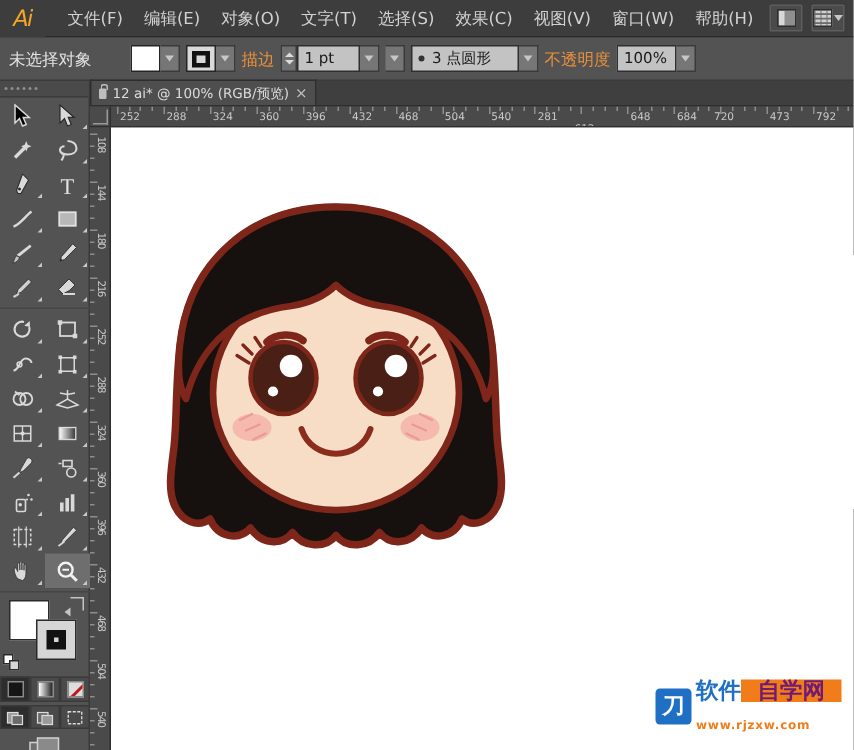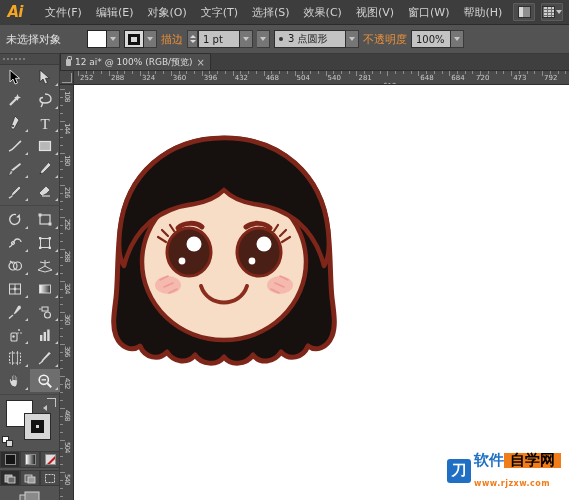--- a/index.html
+++ b/index.html
@@ -18,21 +18,21 @@
     position:absolute; top:0; left:0; width:569px; height:25px;
     background:#3d3d3d;
     border-bottom:1px solid #2b2b2b;
     display:flex; align-items:center;
   }
   .ai-logo {
     width:30px; height:25px;
     display:flex; align-items:center; justify-content:center;
     background:#3d3d3d;
     color:#f5a623;
-    font-weight:bold; font-size:15px; font-style:italic;
+    font-weight:normal; font-size:15px; font-style:italic;
     letter-spacing:-1px;
   }
   .menu-items { display:flex; align-items:center; margin-left:8px; }
   .menu-item {
     padding:3px 7px; font-size:11px; color:#d2d2d2; white-space:nowrap;
     cursor:default; line-height:13px;
   }
   .menu-right { margin-left:auto; display:flex; align-items:center; gap:6px; padding-right:6px; }
   .panel-icon-btn {
     width:22px; height:18px; background:#4b4b4b;
@@ -216,21 +216,21 @@
     display:flex; align-items:center; gap:3px;
   }
   .wm-logo {
     width:24px;height:24px;background:#1f6fc4;border-radius:3px;
     display:flex;align-items:center;justify-content:center;
     color:#fff;font-size:15px;font-weight:bold;
   }
   .wm-text { display:flex; flex-direction:column; line-height:1; }
   .wm-top { display:flex; align-items:center; }
   .wm-cn1 { font-size:15px; font-weight:bold; color:#1f6fc4; letter-spacing:0; }
-  .wm-cn2 { font-size:15px; font-weight:bold; color:#000000; background:#f07d1a; padding:0 6px; }
+  .wm-cn2 { font-size:15px; font-weight:bold; color:#701a75; background:#f07d1a; padding:0 11px; }
   .wm-url { font-size:8px; font-weight:bold; color:#f07d1a; letter-spacing:0.5px; margin-top:12px; }
 </style>
 </head>
 <body>
 
 <div id="app">
 
   <div class="menubar">
     <div class="ai-logo">Ai</div>
     <div class="menu-items">

